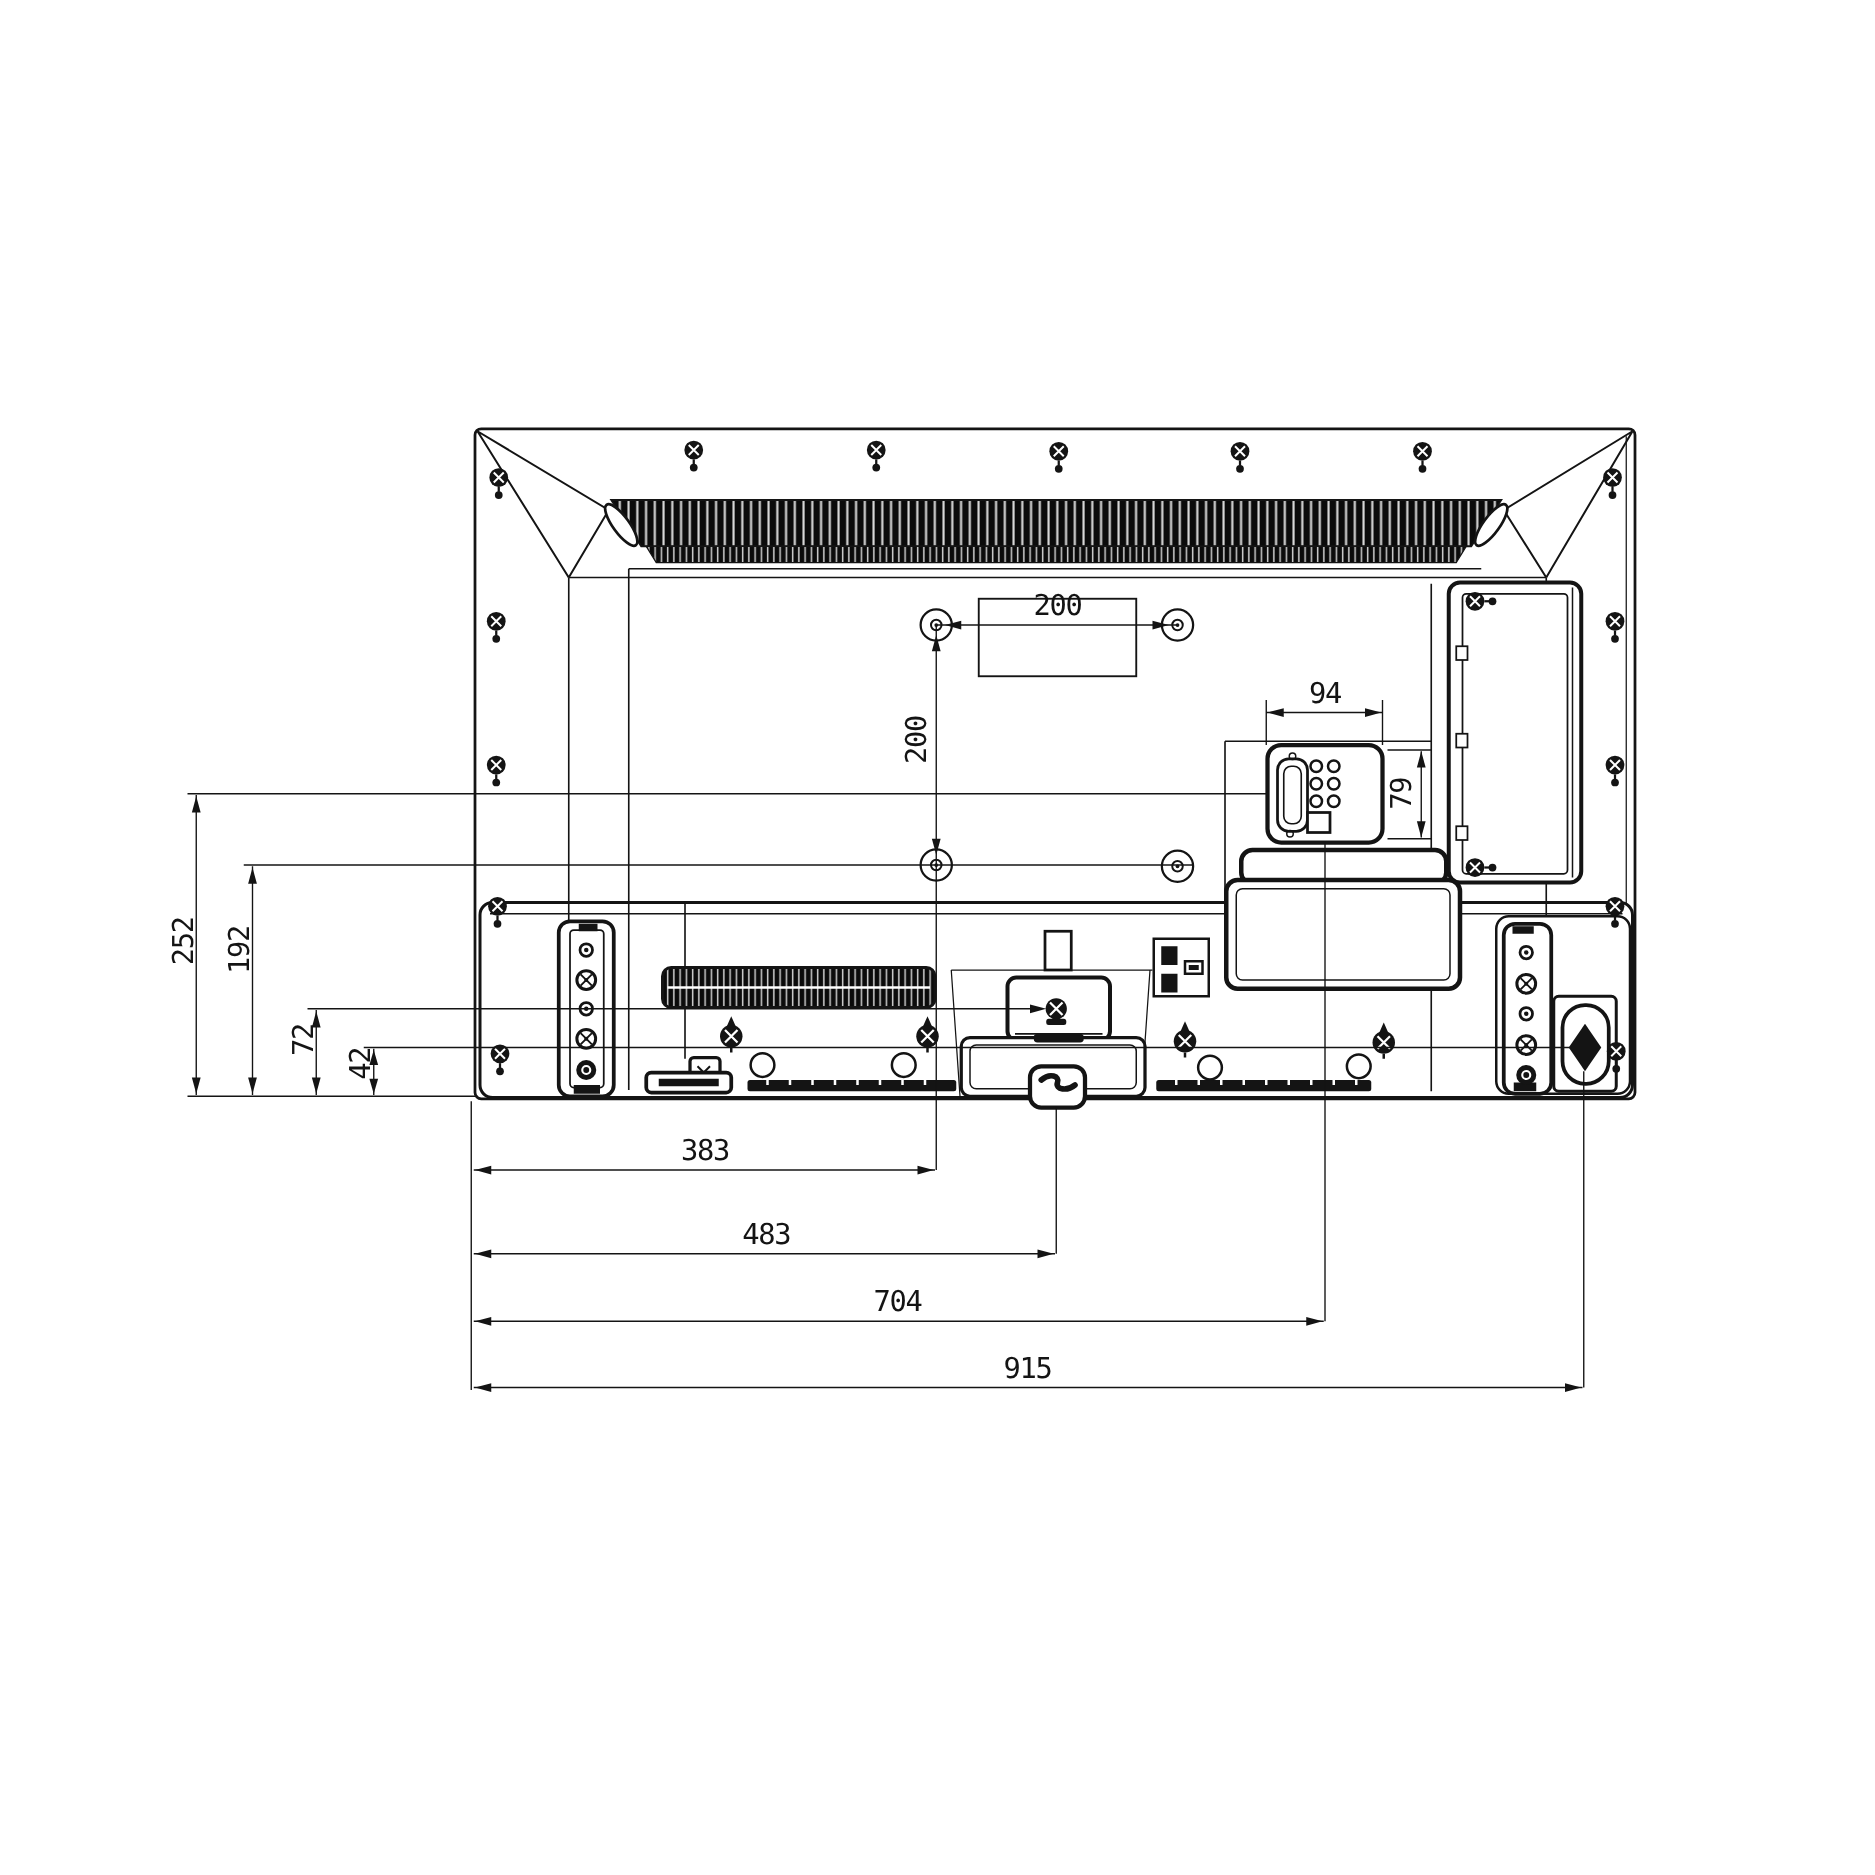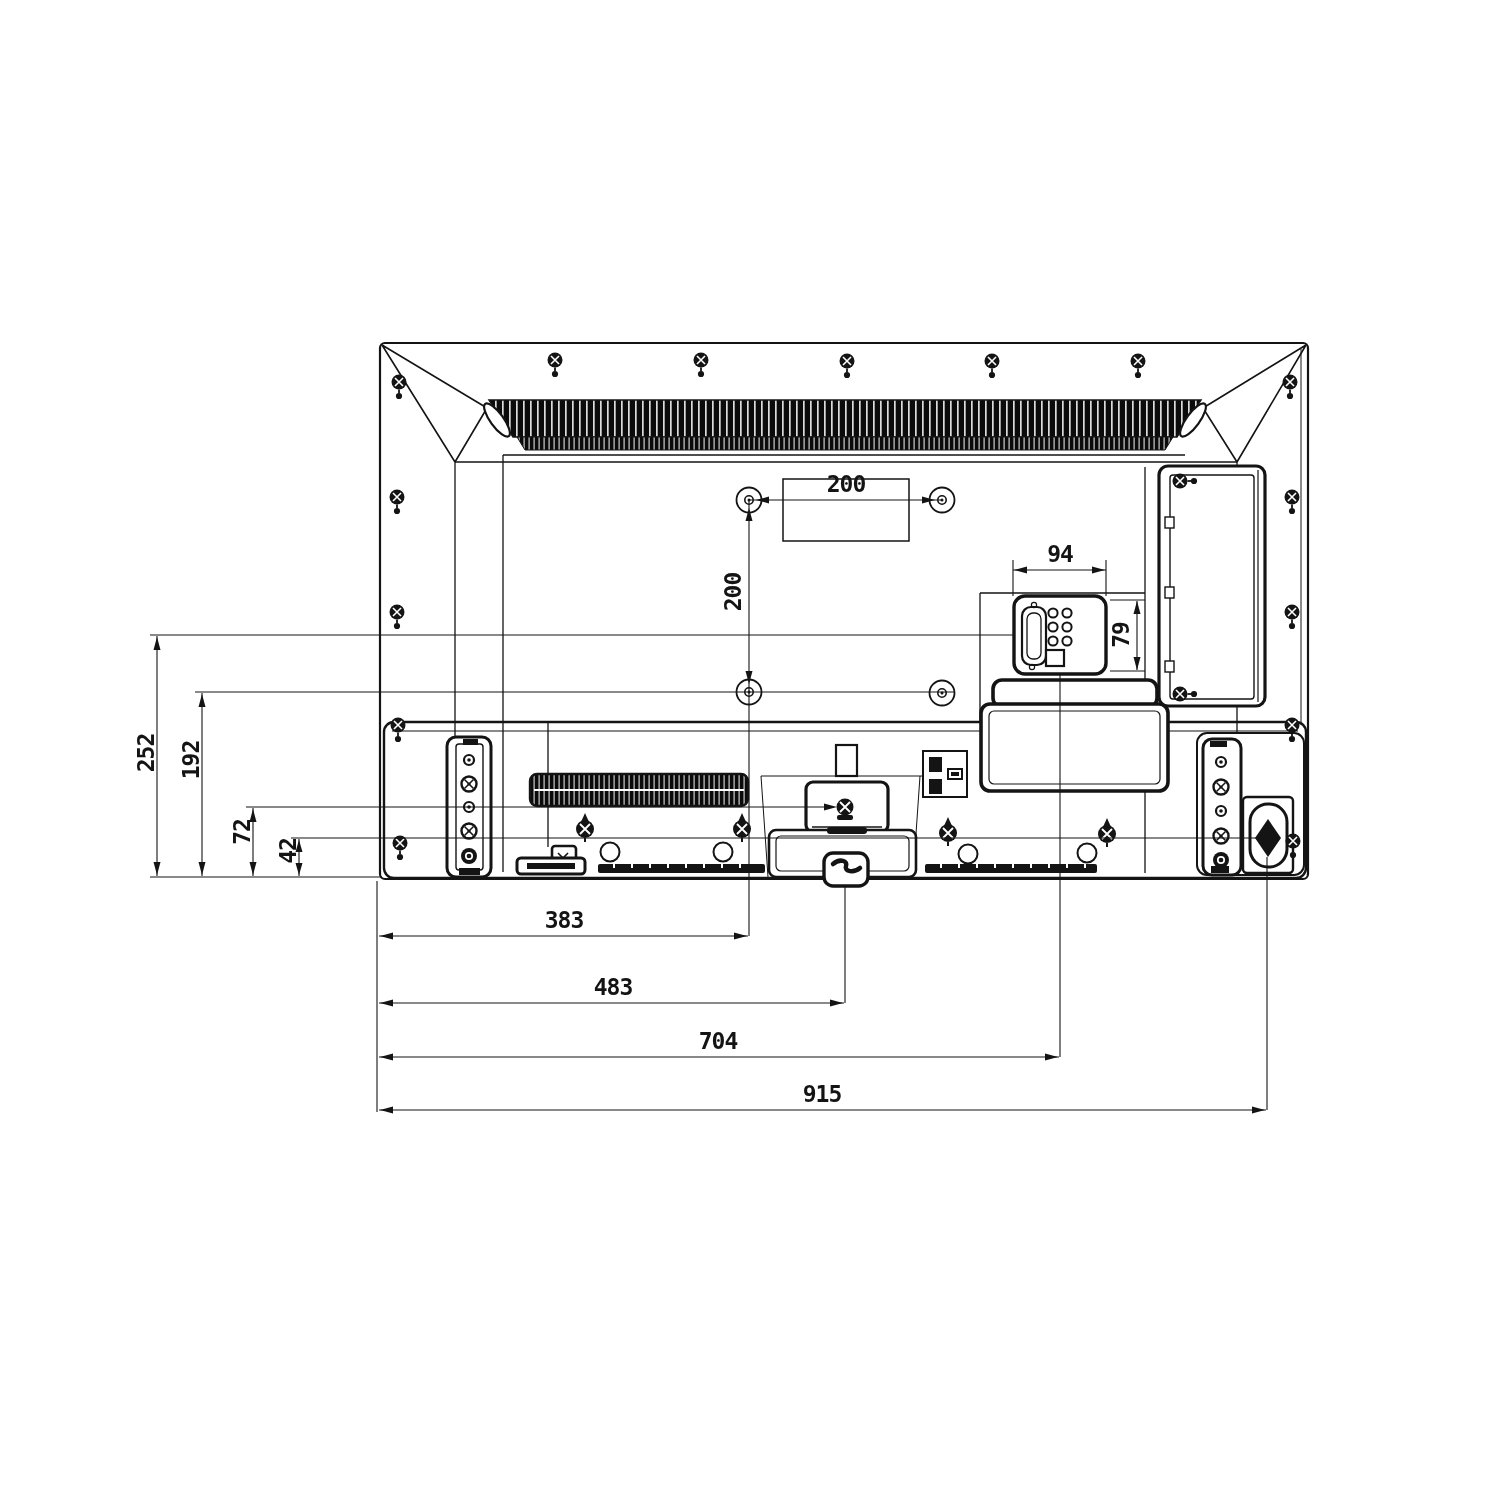--- a/index.html
+++ b/index.html
@@ -1,17 +1,17 @@
 <!DOCTYPE html>
 <html><head>
 <meta charset="utf-8">
 <style>
   html,body{margin:0;padding:0;background:#fff;}
   .sheet{position:relative;width:1376px;height:1500px;background:#ffffff;overflow:hidden;
-         font-family:"DejaVu Sans Mono","Liberation Mono",monospace;font-weight:bold;}
+         font-family:"DejaVu Sans Mono","Liberation Mono",monospace;}
   svg{display:block}
   text{fill:#141414;font-family:"DejaVu Sans Mono","Liberation Mono",monospace;
        font-size:23px;letter-spacing:-1px;}
 </style>
 </head>
 <body>
 
 <div class="sheet">
 <svg width="1500" height="1500" viewBox="0 0 1500 1500">
 <defs>

